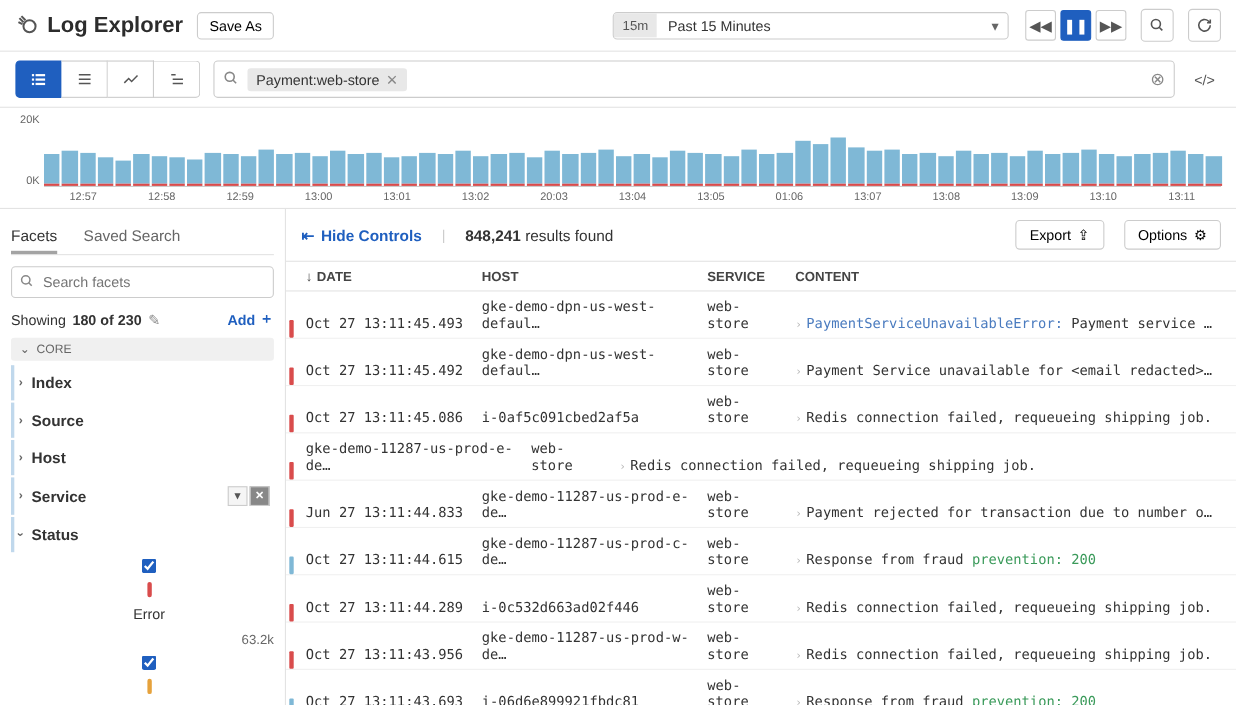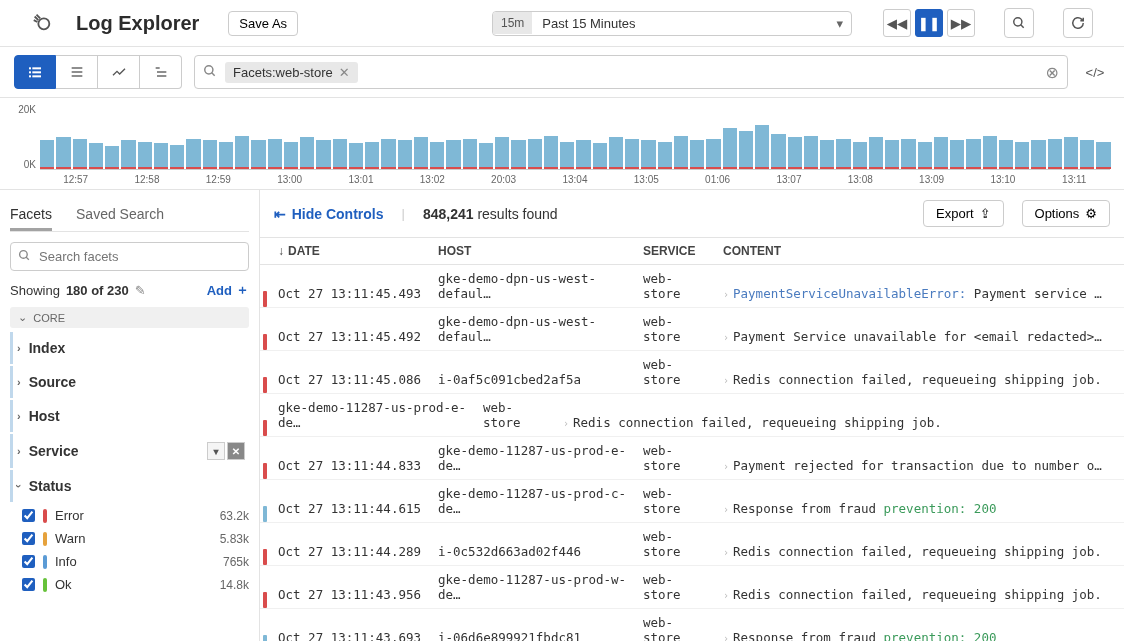--- a/index.html
+++ b/index.html
@@ -1,17 +1,17 @@
 <!DOCTYPE html>
 <html><head>
 <meta charset="utf-8">
 <style>
 * { box-sizing: border-box; margin: 0; padding: 0; }
 body { font-family: -apple-system, BlinkMacSystemFont, "Segoe UI", Helvetica, Arial, sans-serif; font-size: 13px; color: #333; background: #fff; width: 1124px; }
-.top-bar { display: flex; align-items: center; padding: 8px 31px; border-bottom: 1px solid #e3e3e3; gap: 23px; }
+.top-bar { display: flex; align-items: center; padding: 8px 14px; border-bottom: 1px solid #e3e3e3; gap: 7px; }
 .logo-icon { width: 22px; height: 22px; }
 .app-title { font-size: 20px; font-weight: 600; color: #2c2c2c; }
 .save-as { border: 1px solid #ccc; background: #fff; padding: 4px 10px; border-radius: 4px; font-size: 13px; cursor: pointer; margin-left: 6px; }
 .flex-spacer { flex: 1; }
 .time-picker { display: flex; align-items: center; border: 1px solid #ccc; border-radius: 4px; overflow: hidden; width: 360px; }
 .time-badge { background: #e8e8e8; padding: 4px 8px; font-size: 12px; color: #555; }
 .time-label { padding: 4px 10px; font-size: 13px; flex: 1; }
 .time-chev { padding: 4px 8px; color: #666; }
 .play-controls { display: flex; gap: 4px; margin-left: 8px; }
 .pc-btn { width: 28px; height: 28px; display: flex; align-items: center; justify-content: center; border: 1px solid #ccc; background: #fff; border-radius: 3px; cursor: pointer; color: #555; }
@@ -52,21 +52,21 @@
 .showing-row { display: flex; align-items: center; font-size: 13px; margin-bottom: 8px; gap: 6px; }
 .showing-row .bold { font-weight: 600; }
 .add-link { color: #1f5fbf; margin-left: auto; cursor: pointer; font-weight: 600; display:flex; align-items:center; gap:4px;}
 .facet-group-hdr { background: #f0f0f0; padding: 4px 8px; font-size: 11px; color: #666; border-radius: 3px; display:flex; align-items:center; gap:6px; margin-bottom:4px;}
 .facet-item { display: flex; align-items: center; padding: 8px 4px; font-size: 14px; font-weight: 600; border-left: 3px solid #c0d8ec; margin-bottom: 2px; gap: 8px; cursor: pointer; }
 .facet-item .chev { color: #666; font-size: 11px; }
 .facet-item.open .chev { transform: rotate(90deg); }
 .facet-item .actions { margin-left: auto; display: flex; gap: 2px; }
 .mini-btn { width: 18px; height: 18px; border: 1px solid #ccc; background: #f5f5f5; font-size: 10px; display:flex; align-items:center; justify-content:center; color:#555;}
 .status-list { padding-left: 12px; }
-.status-row { display: flex; align-items: center; padding: 4px 0; font-size: 13px; gap: 8px; }
+.status-row { display: flex; align-items: center; padding: 4px 0; font-size: 13px; gap: 8px; flex-direction: column; }
 .status-row input { accent-color: #1f5fbf; }
 .status-chip { width: 4px; height: 14px; border-radius: 2px; }
 .status-count { margin-left: auto; color: #666; font-size: 12px; }
 
 .content { flex: 1; }
 .content-hdr { display: flex; align-items: center; padding: 10px 14px; gap: 18px; }
 .hide-ctrl { color: #1f5fbf; font-size: 14px; cursor: pointer; display:flex; align-items:center; gap:6px; font-weight:600;}
 .results-found { font-size: 14px; }
 .results-found b { font-weight: 700; }
 .hdr-btn { border: 1px solid #ccc; background: #fff; padding: 5px 12px; border-radius: 4px; font-size: 13px; cursor: pointer; display:flex; align-items:center; gap:6px;}
@@ -150,21 +150,21 @@
           <line x1="6" y1="18" x2="20" y2="18"></line>
         </svg>
       </button>
   </div>
   <div class="search-wrap">
     <span><svg width="14" height="14" viewBox="0 0 24 24" fill="none" stroke="#888" stroke-width="2.5">
           <circle cx="10" cy="10" r="7"></circle>
           <line x1="20" y1="20" x2="15" y2="15"></line>
         </svg></span>
     <span class="search-tag">
-        <span>Facets:web-store</span>
+        <span>Payment:web-store</span>
         <span class="tag-x">✕</span>
       </span>
     <span class="clear-x">⊗</span>
   </div>
   <span class="code-btn">&lt;/&gt;</span>
 </div>
 
 <div class="chart-area">
   <div class="chart-inner">
     <div class="y-axis">
@@ -599,21 +599,21 @@
               <span style="background:#d94c4c"></span>
             </div>
     <div class="col-host">gke-demo-11287-us-prod-e-de…</div>
     <div class="col-service">web-store</div>
     <div class="col-content"><span class="chev-r">›</span>Redis connection failed, requeueing shipping job.</div>
           </div>
           <div class="log-row">
     <div class="col-bar">
               <span style="background:#d94c4c"></span>
             </div>
-    <div class="col-date">Oct 27 13:11:44.833</div>
+    <div class="col-date">Jun 27 13:11:44.833</div>
     <div class="col-host">gke-demo-11287-us-prod-e-de…</div>
     <div class="col-service">web-store</div>
     <div class="col-content"><span class="chev-r">›</span>Payment rejected for transaction due to number o…</div>
           </div>
           <div class="log-row">
     <div class="col-bar">
               <span style="background:#7fb8d6"></span>
             </div>
     <div class="col-date">Oct 27 13:11:44.615</div>
     <div class="col-host">gke-demo-11287-us-prod-c-de…</div>

